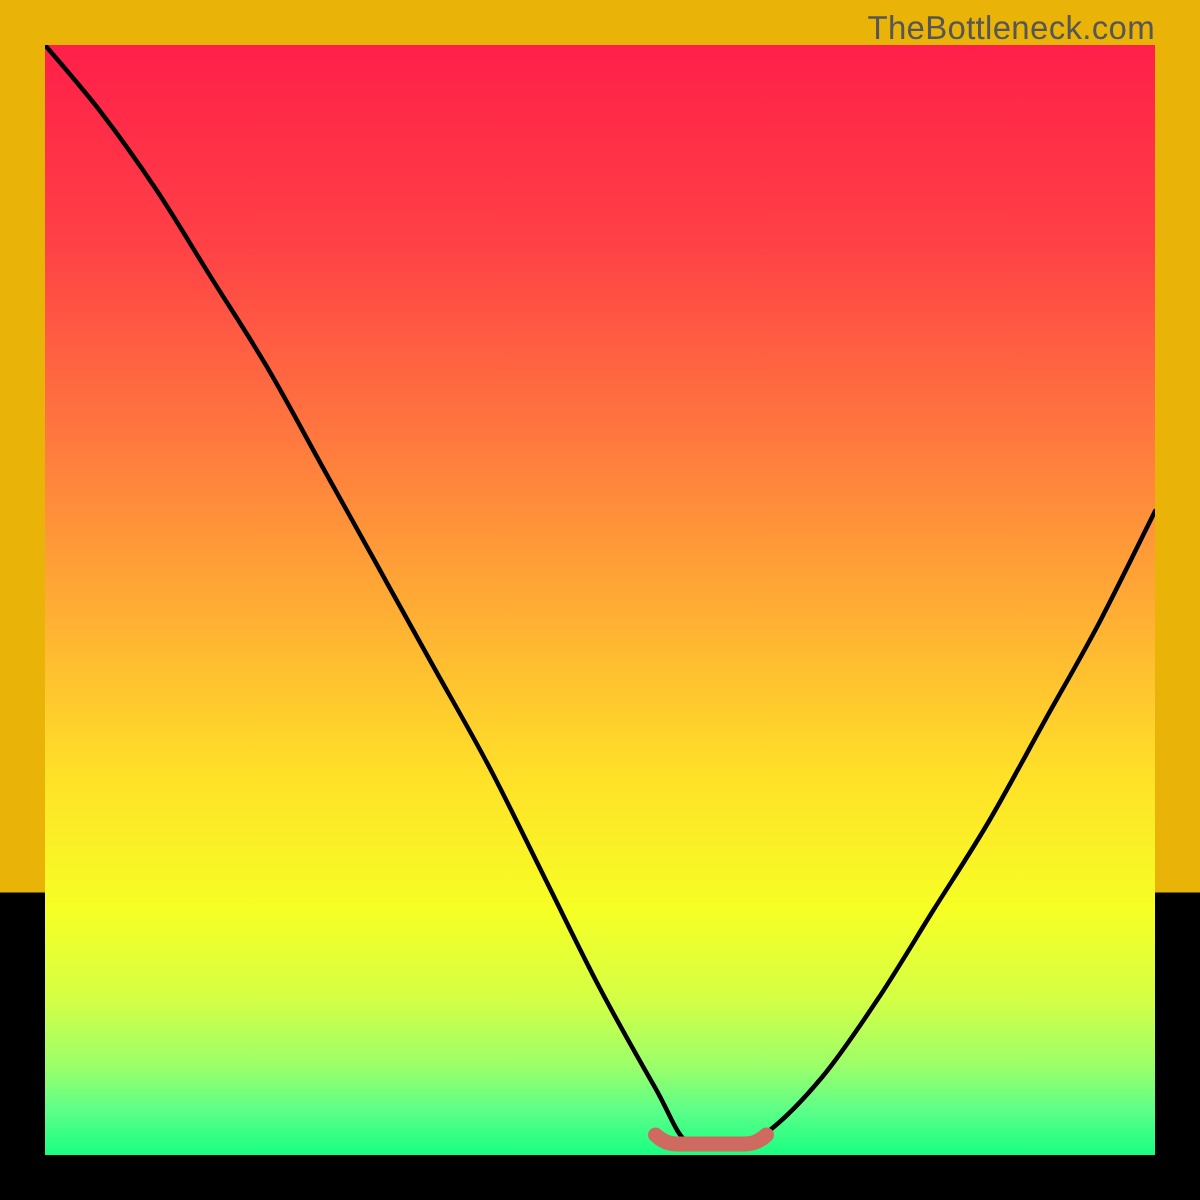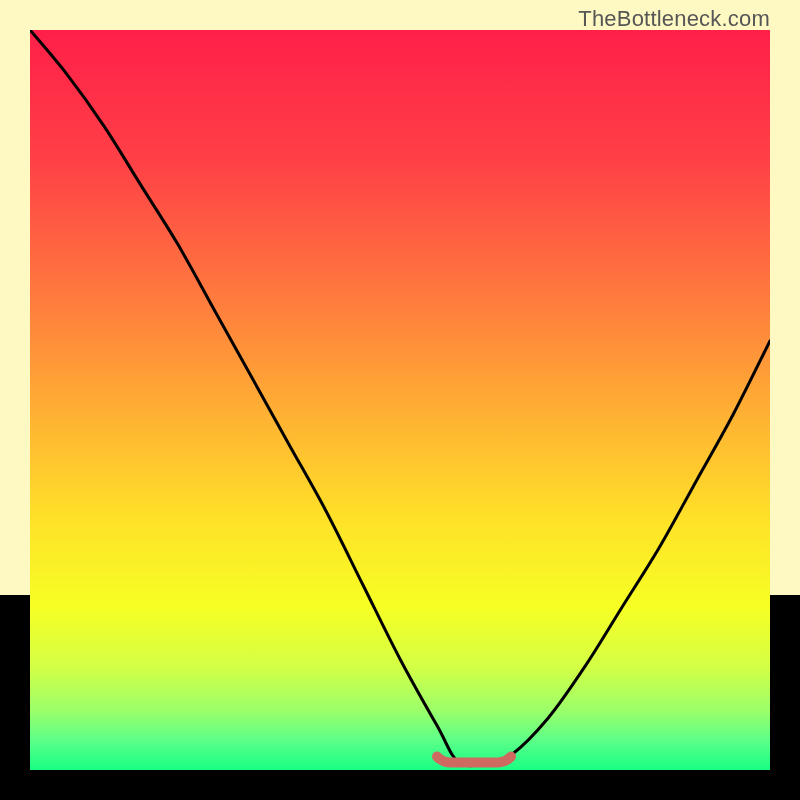--- a/index.html
+++ b/index.html
@@ -1,21 +1,21 @@
 <!DOCTYPE html>
 <html><head>
 <meta charset="utf-8">
 <style>
   * { margin: 0; padding: 0; box-sizing: border-box; }
   html, body { width: 800px; height: 800px; overflow: hidden; background: #000; }
   .chart-container {
     position: relative;
     width: 800px;
     height: 595px;
-    background: #fef9c3;
+    background: #eab308;
   }
   .plot-area {
     position: absolute;
     left: 30px;
     top: 30px;
     width: 740px;
     height: 740px;
     overflow: hidden;
   }
   .gradient-bg {

